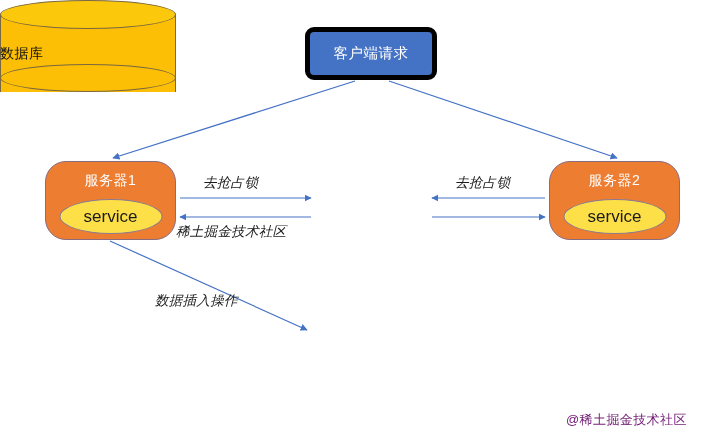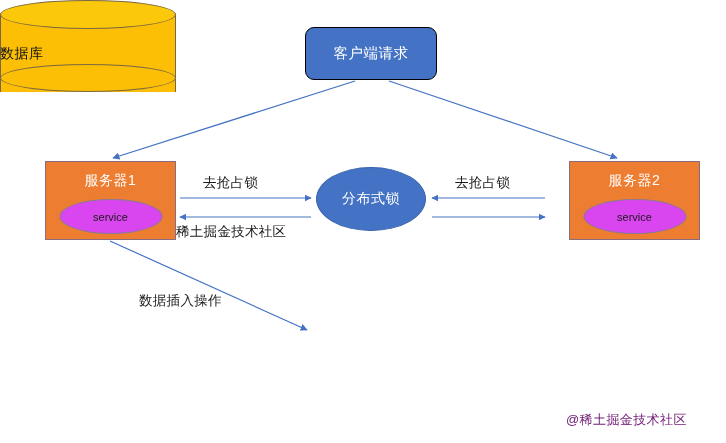--- a/index.html
+++ b/index.html
@@ -24,72 +24,73 @@
     width: 726px;
     height: 443px;
   }
 
   .node {
     position: absolute;
     box-sizing: border-box;
     display: flex;
     align-items: center;
     justify-content: center;
+    border-radius: 21px;
   }
 
   
   #client-node {
     left: 305px;
     top: 27px;
     width: 132px;
     height: 53px;
     background: #4472C4;
-    border: 1px solid #000000;
+    border: 5px solid #000000;
     border-radius: 9px;
     color: #ffffff;
     font-size: 14.5px;
     letter-spacing: 0.5px;
   }
 
   
   .server-box {
     width: 131px;
     height: 79px;
     background: #ED7D31;
     border: 1.4px solid #8A6B80;
     display: block;
   }
   #server1-node { left: 45px;  top: 161px; }
-  #server2-node { left: 569px; top: 161px; }
+  #server2-node { left: 549px; top: 161px; }
 
   .server-title {
     position: absolute;
     left: 0;
     right: 0;
     top: 10px;
     text-align: center;
     color: #ffffff;
     font-size: 14px;
     letter-spacing: 0.5px;
   }
   .service-ellipse {
     position: absolute;
     left: 50%;
     transform: translateX(-50%);
     top: 37px;
     width: 101px;
     height: 33px;
-    background: #d946ef;
+    background: #fde047;
     border: 1.2px solid #8A7A92;
     border-radius: 50%;
     display: flex;
     align-items: center;
     justify-content: center;
     color: #1a1a1a;
-    font-size: 11px;
+    font-size: 17px;
   }
 
   
   #lock-node {
     left: 316px;
     top: 167px;
     width: 110px;
     height: 64px;
     background: #4472C4;
     border: 1px solid #3A63AE;
@@ -149,26 +150,27 @@
     letter-spacing: 0.5px;
   }
 
   
   .edge-label {
     position: absolute;
     color: #1b1b1b;
     font-size: 13.5px;
     white-space: nowrap;
     letter-spacing: 0.3px;
+    font-style: italic;
   }
   #label-grab-left    { left: 203px; top: 174px; }
   #label-grab-right   { left: 455px; top: 174px; }
   #label-got-lock     { left: 176px; top: 223px; }
   #label-no-lock      { left: 428px; top: 223px; }
-  #label-insert       { left: 139px; top: 292px; }
+  #label-insert       { left: 155px; top: 292px; }
 
   
   #watermark {
     position: absolute;
     left: 566px;
     top: 411px;
     color: #701a75;
     font-size: 13px;
     letter-spacing: 0.4px;
     white-space: nowrap;
@@ -208,23 +210,20 @@
   <div class="node server-box" id="server1-node">
     <span class="server-title">服务器1</span>
     <span class="service-ellipse">service</span>
   </div>
 
   <div class="node server-box" id="server2-node">
     <span class="server-title">服务器2</span>
     <span class="service-ellipse">service</span>
   </div>
 
-  <div class="node" id="lock-node">
-    <span>分布式锁</span>
-  </div>
 
   <div id="database-node">
     <div class="cyl-body"></div>
     <div class="cyl-bottom"></div>
     <div class="cyl-top"></div>
     <span class="cyl-label">数据库</span>
   </div>
 
   <span class="edge-label" id="label-grab-left">去抢占锁</span>
   <span class="edge-label" id="label-grab-right">去抢占锁</span>

